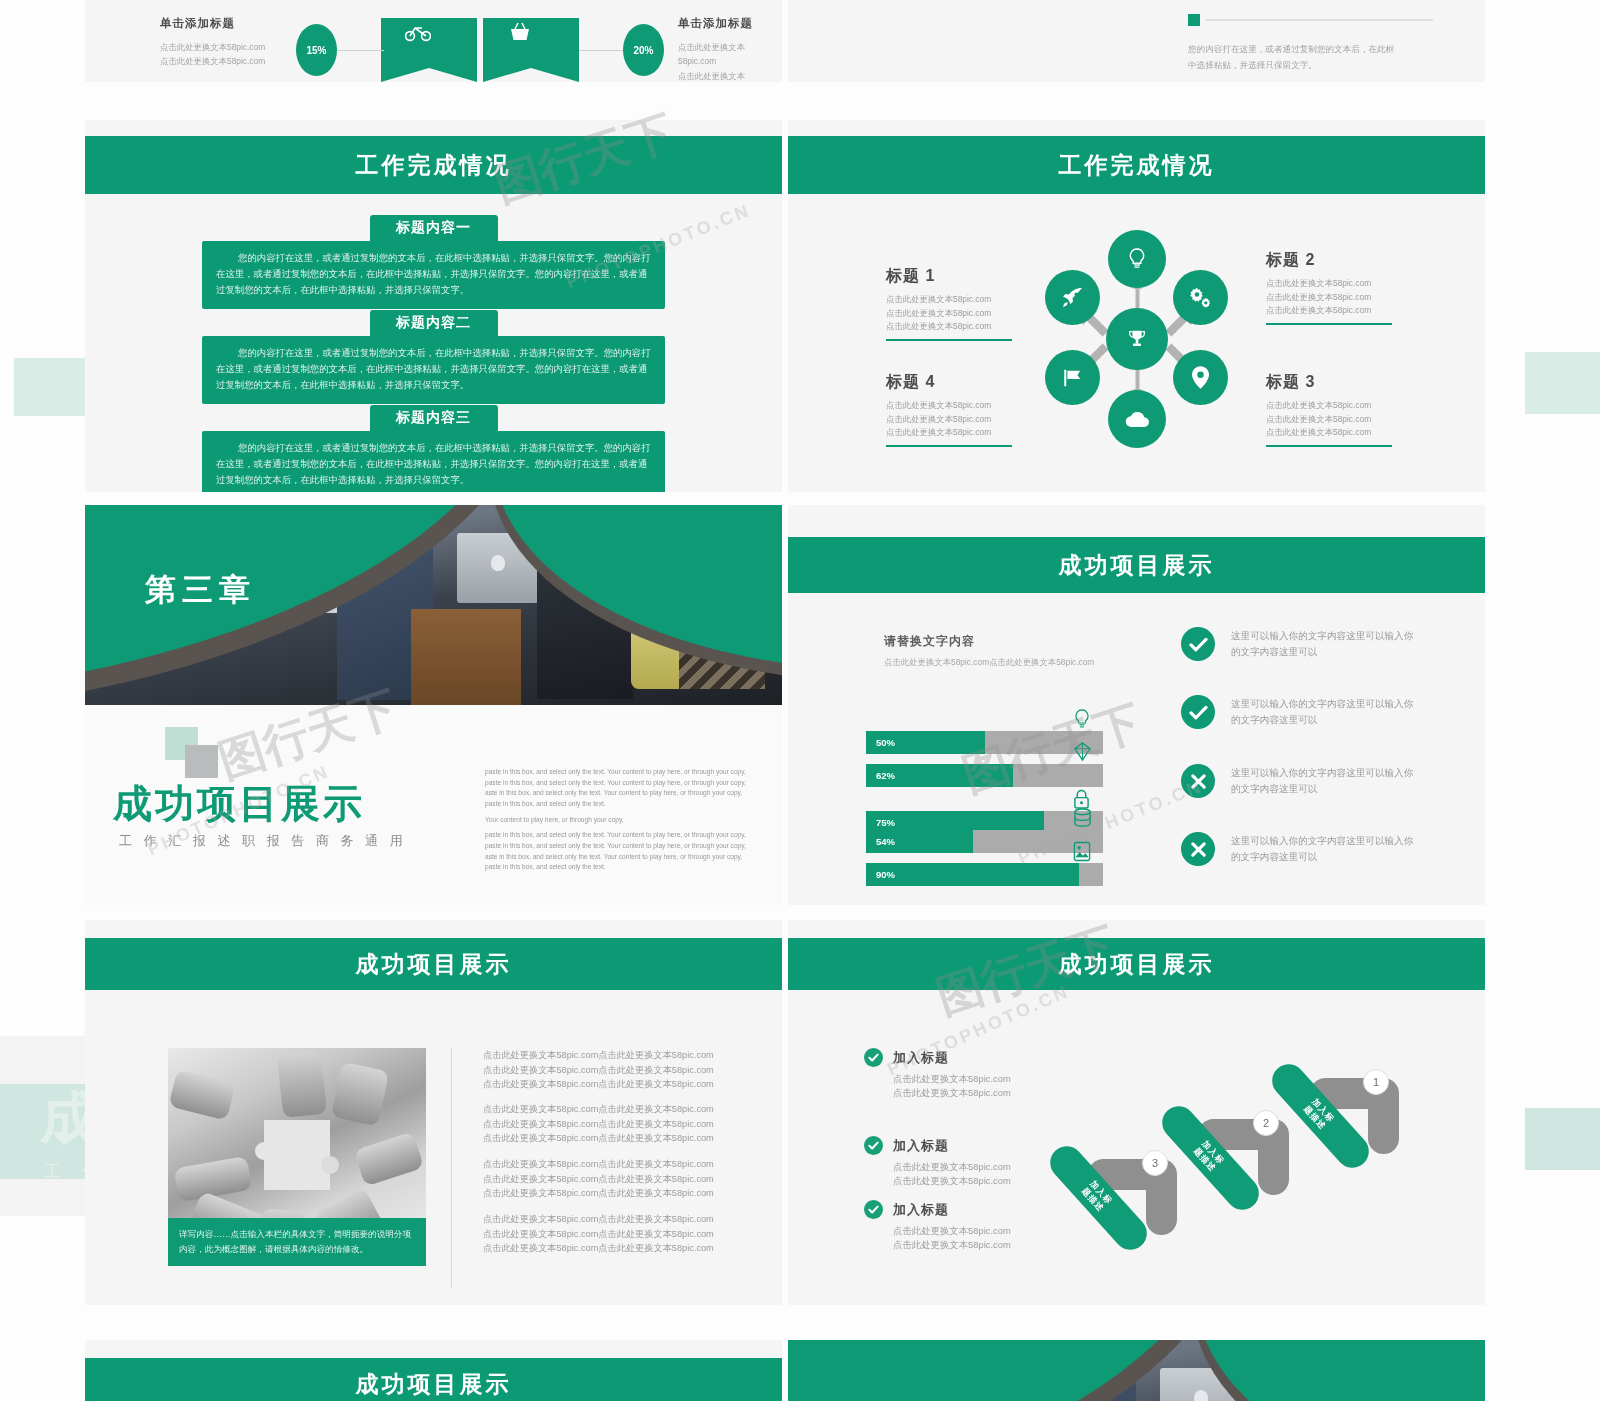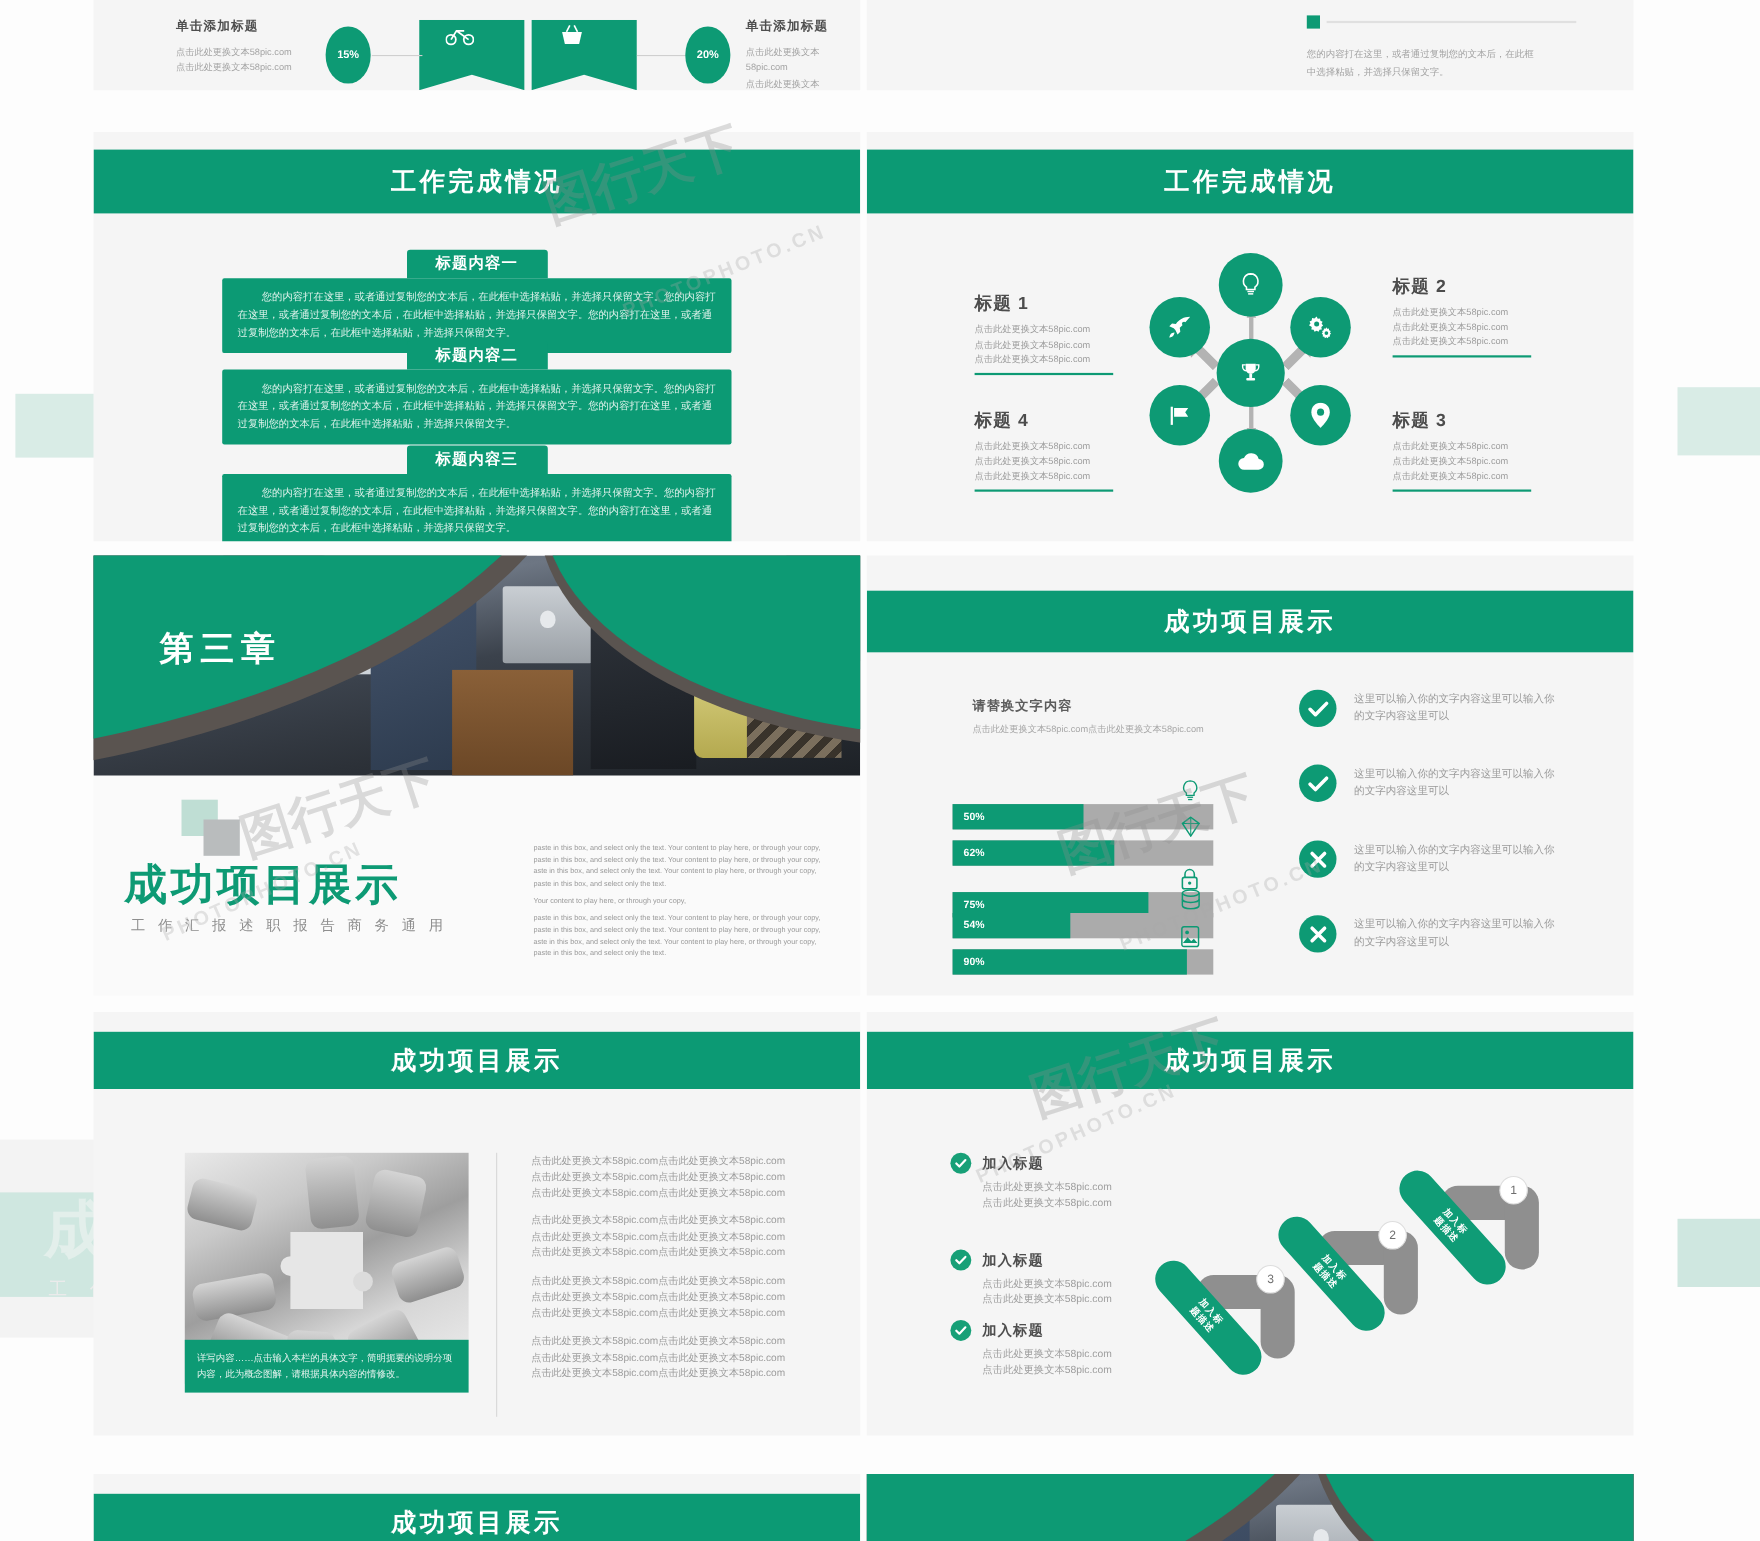--- a/index.html
+++ b/index.html
@@ -273,21 +273,21 @@
       <div class="tr-sq" style="left:400px;top:324px;"></div>
       <div class="tr-line" style="left:418px;top:329px;width:227px;"></div>
       <div class="tr-txt" style="left:400px;top:352px;">您的内容打在这里，或者通过复制您的文本后，在此框中选择粘贴，并选择只保留文字。</div>
     </div>
 
     <div class="slide col-l r1">
       <div class="titlebar" style="top:16px;height:58px;">
         <span>工作完成情况</span>
       </div>
 
-      <div class="blk-wrap" style="top:95px;margin-top:12px;">
+      <div class="blk-wrap" style="top:95px;">
         <div class="blk-tab">标题内容一</div>
         <div class="blk-body">您的内容打在这里，或者通过复制您的文本后，在此框中选择粘贴，并选择只保留文字。您的内容打在这里，或者通过复制您的文本后，在此框中选择粘贴，并选择只保留文字。您的内容打在这里，或者通过复制您的文本后，在此框中选择粘贴，并选择只保留文字。</div>
       </div>
       <div class="blk-wrap" style="top:190px;">
         <div class="blk-tab">标题内容二</div>
         <div class="blk-body">您的内容打在这里，或者通过复制您的文本后，在此框中选择粘贴，并选择只保留文字。您的内容打在这里，或者通过复制您的文本后，在此框中选择粘贴，并选择只保留文字。您的内容打在这里，或者通过复制您的文本后，在此框中选择粘贴，并选择只保留文字。</div>
       </div>
       <div class="blk-wrap" style="top:285px;">
         <div class="blk-tab">标题内容三</div>
         <div class="blk-body">您的内容打在这里，或者通过复制您的文本后，在此框中选择粘贴，并选择只保留文字。您的内容打在这里，或者通过复制您的文本后，在此框中选择粘贴，并选择只保留文字。您的内容打在这里，或者通过复制您的文本后，在此框中选择粘贴，并选择只保留文字。</div>

